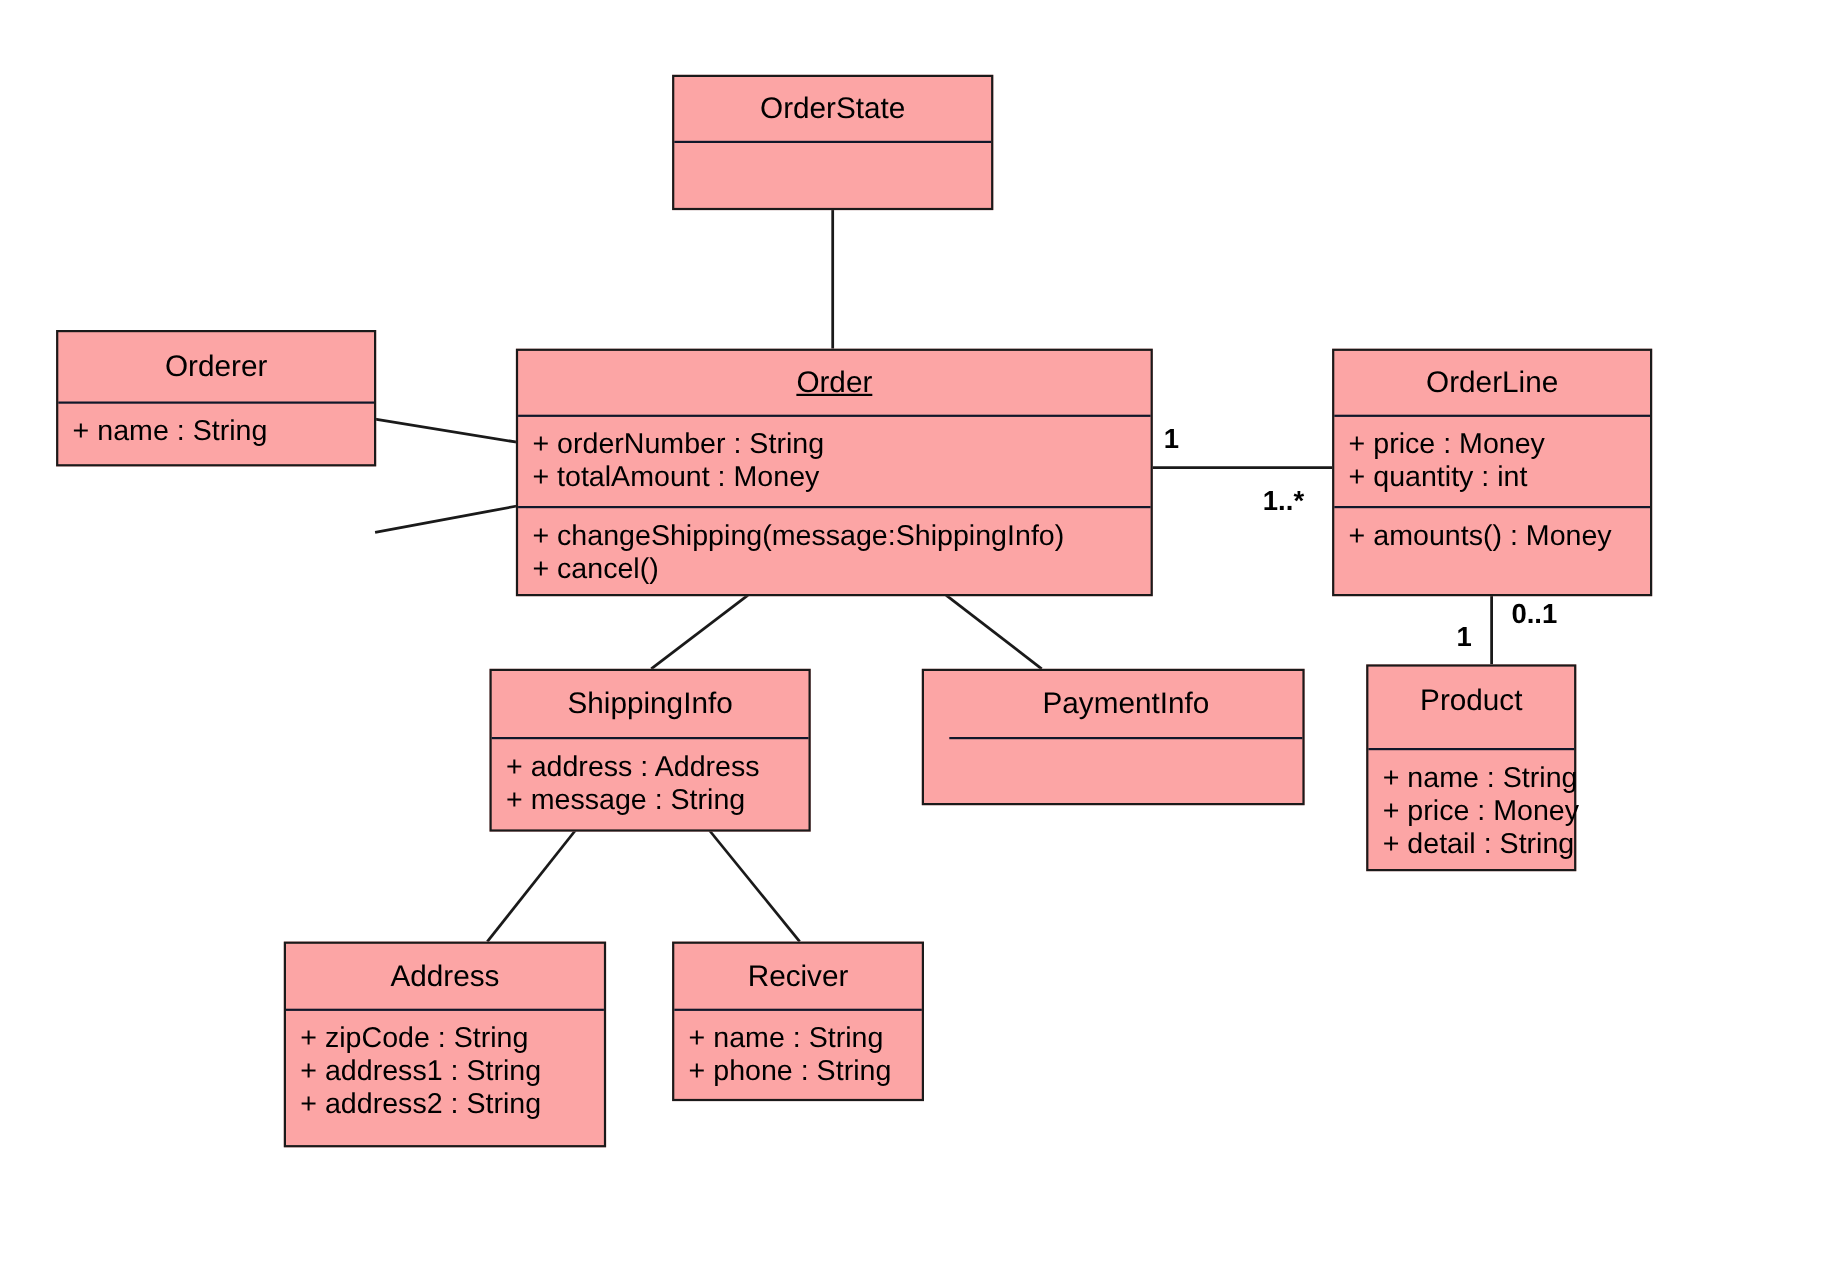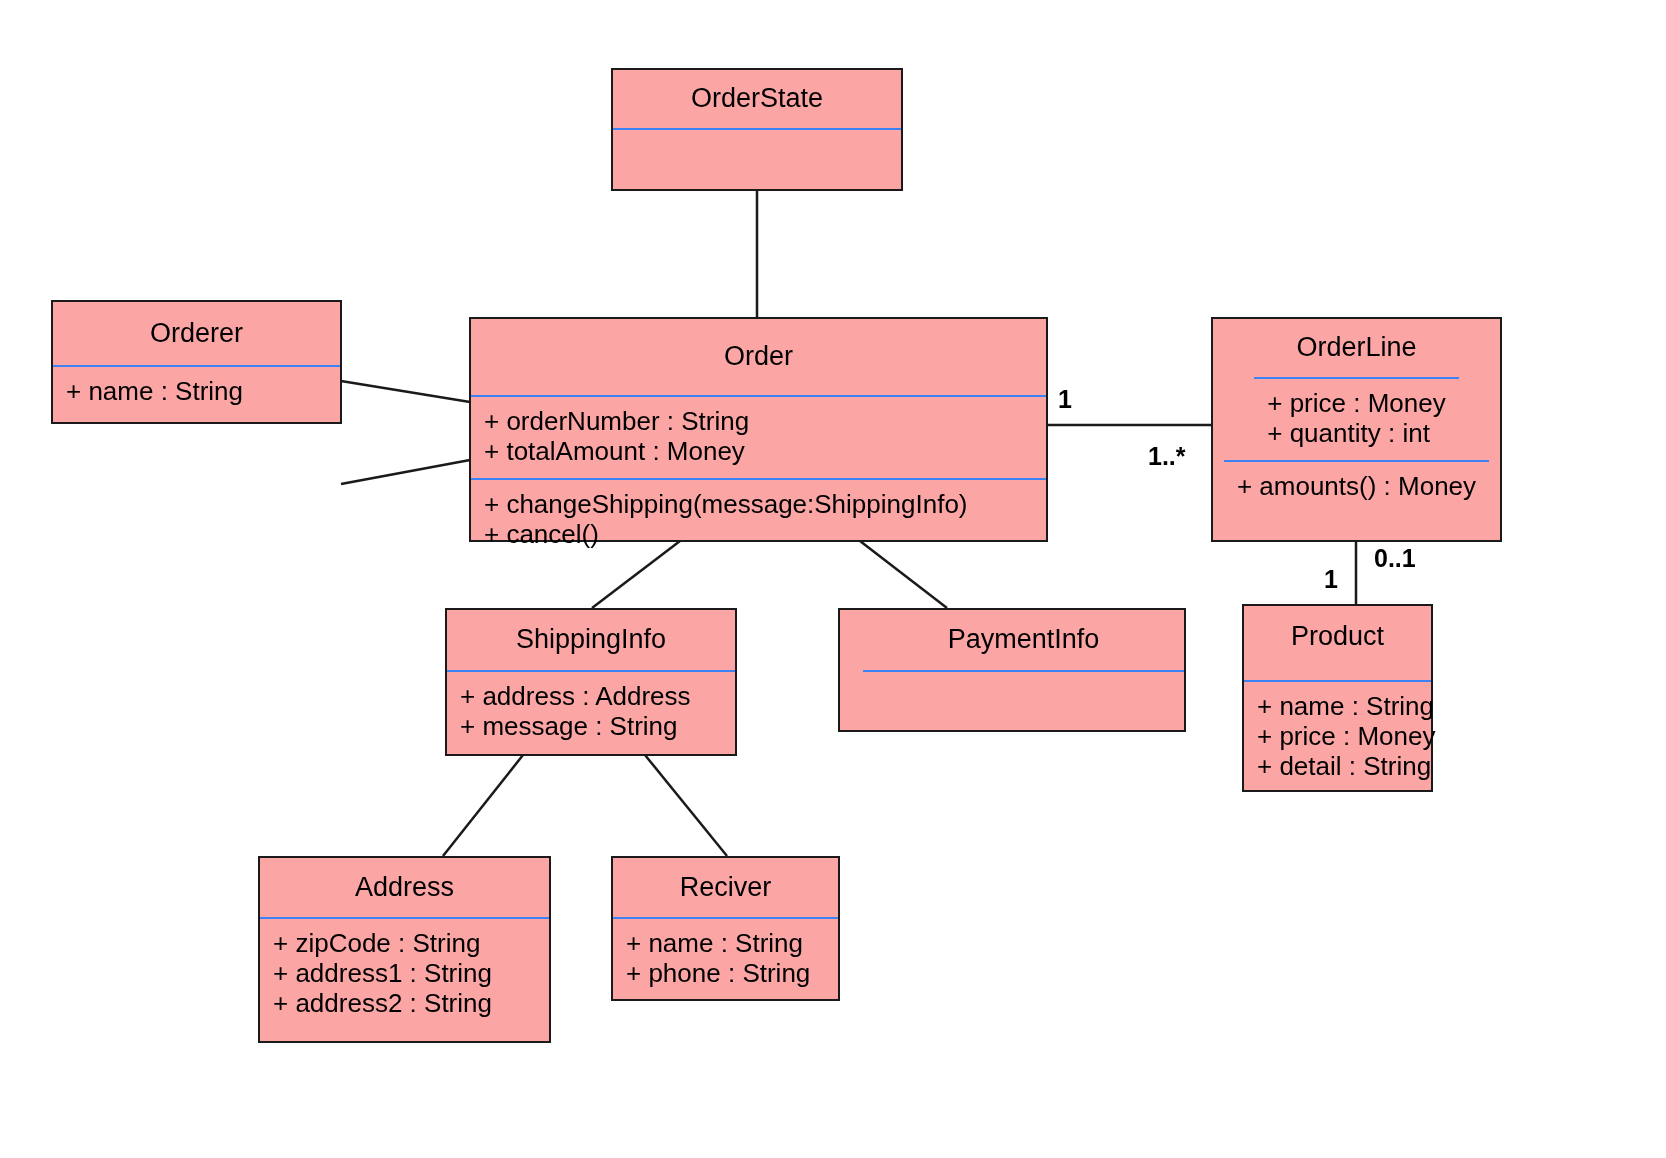--- a/index.html
+++ b/index.html
@@ -40,21 +40,21 @@
     text-align: center;
     font-size: 27px;
     line-height: 1.15;
     display: flex;
     align-items: center;
     justify-content: center;
     flex: 0 0 auto;
   }
   .uml-compartment {
     box-sizing: border-box;
-    border-top: 2px solid #3b82f6;
+    border-top: 2px solid #0f172a;
     padding: 9px 13px 9px 13px;
     font-size: 26px;
     line-height: 1.16;
     flex: 1 1 auto;
     white-space: nowrap;
   }
   .uml-compartment.empty {
     padding: 0;
   }
   .uml-row {
@@ -96,32 +96,32 @@
 
   <div class="uml-class" style="left:51px; top:272px; width:291px; height:124px;margin-top:28px;">
     <div class="uml-name" style="height:63px;">Orderer</div>
     <div class="uml-compartment">
       <span class="uml-row">+ name : String</span>
     </div>
   </div>
 
 
   <div class="uml-class" style="left:469px; top:317px; width:579px; height:225px;">
-    <div class="uml-name" style="height:76px;">Order</div>
+    <div class="uml-name" style="height:58px;text-decoration:underline;">Order</div>
     <div class="uml-compartment" style="flex:0 0 83px;">
       <span class="uml-row">+ orderNumber : String</span>
       <span class="uml-row">+ totalAmount : Money</span>
     </div>
     <div class="uml-compartment">
       <span class="uml-row">+ changeShipping(message:ShippingInfo)</span>
       <span class="uml-row">+ cancel()</span>
     </div>
   </div>
 
-  <div class="uml-class" style="left:1211px; top:317px; width:291px; height:225px;align-items:center;">
+  <div class="uml-class" style="left:1211px; top:317px; width:291px; height:225px;">
     <div class="uml-name" style="height:58px;">OrderLine</div>
     <div class="uml-compartment" style="flex:0 0 83px;">
       <span class="uml-row">+ price : Money</span>
       <span class="uml-row">+ quantity : int</span>
     </div>
     <div class="uml-compartment">
       <span class="uml-row">+ amounts() : Money</span>
     </div>
   </div>
 

